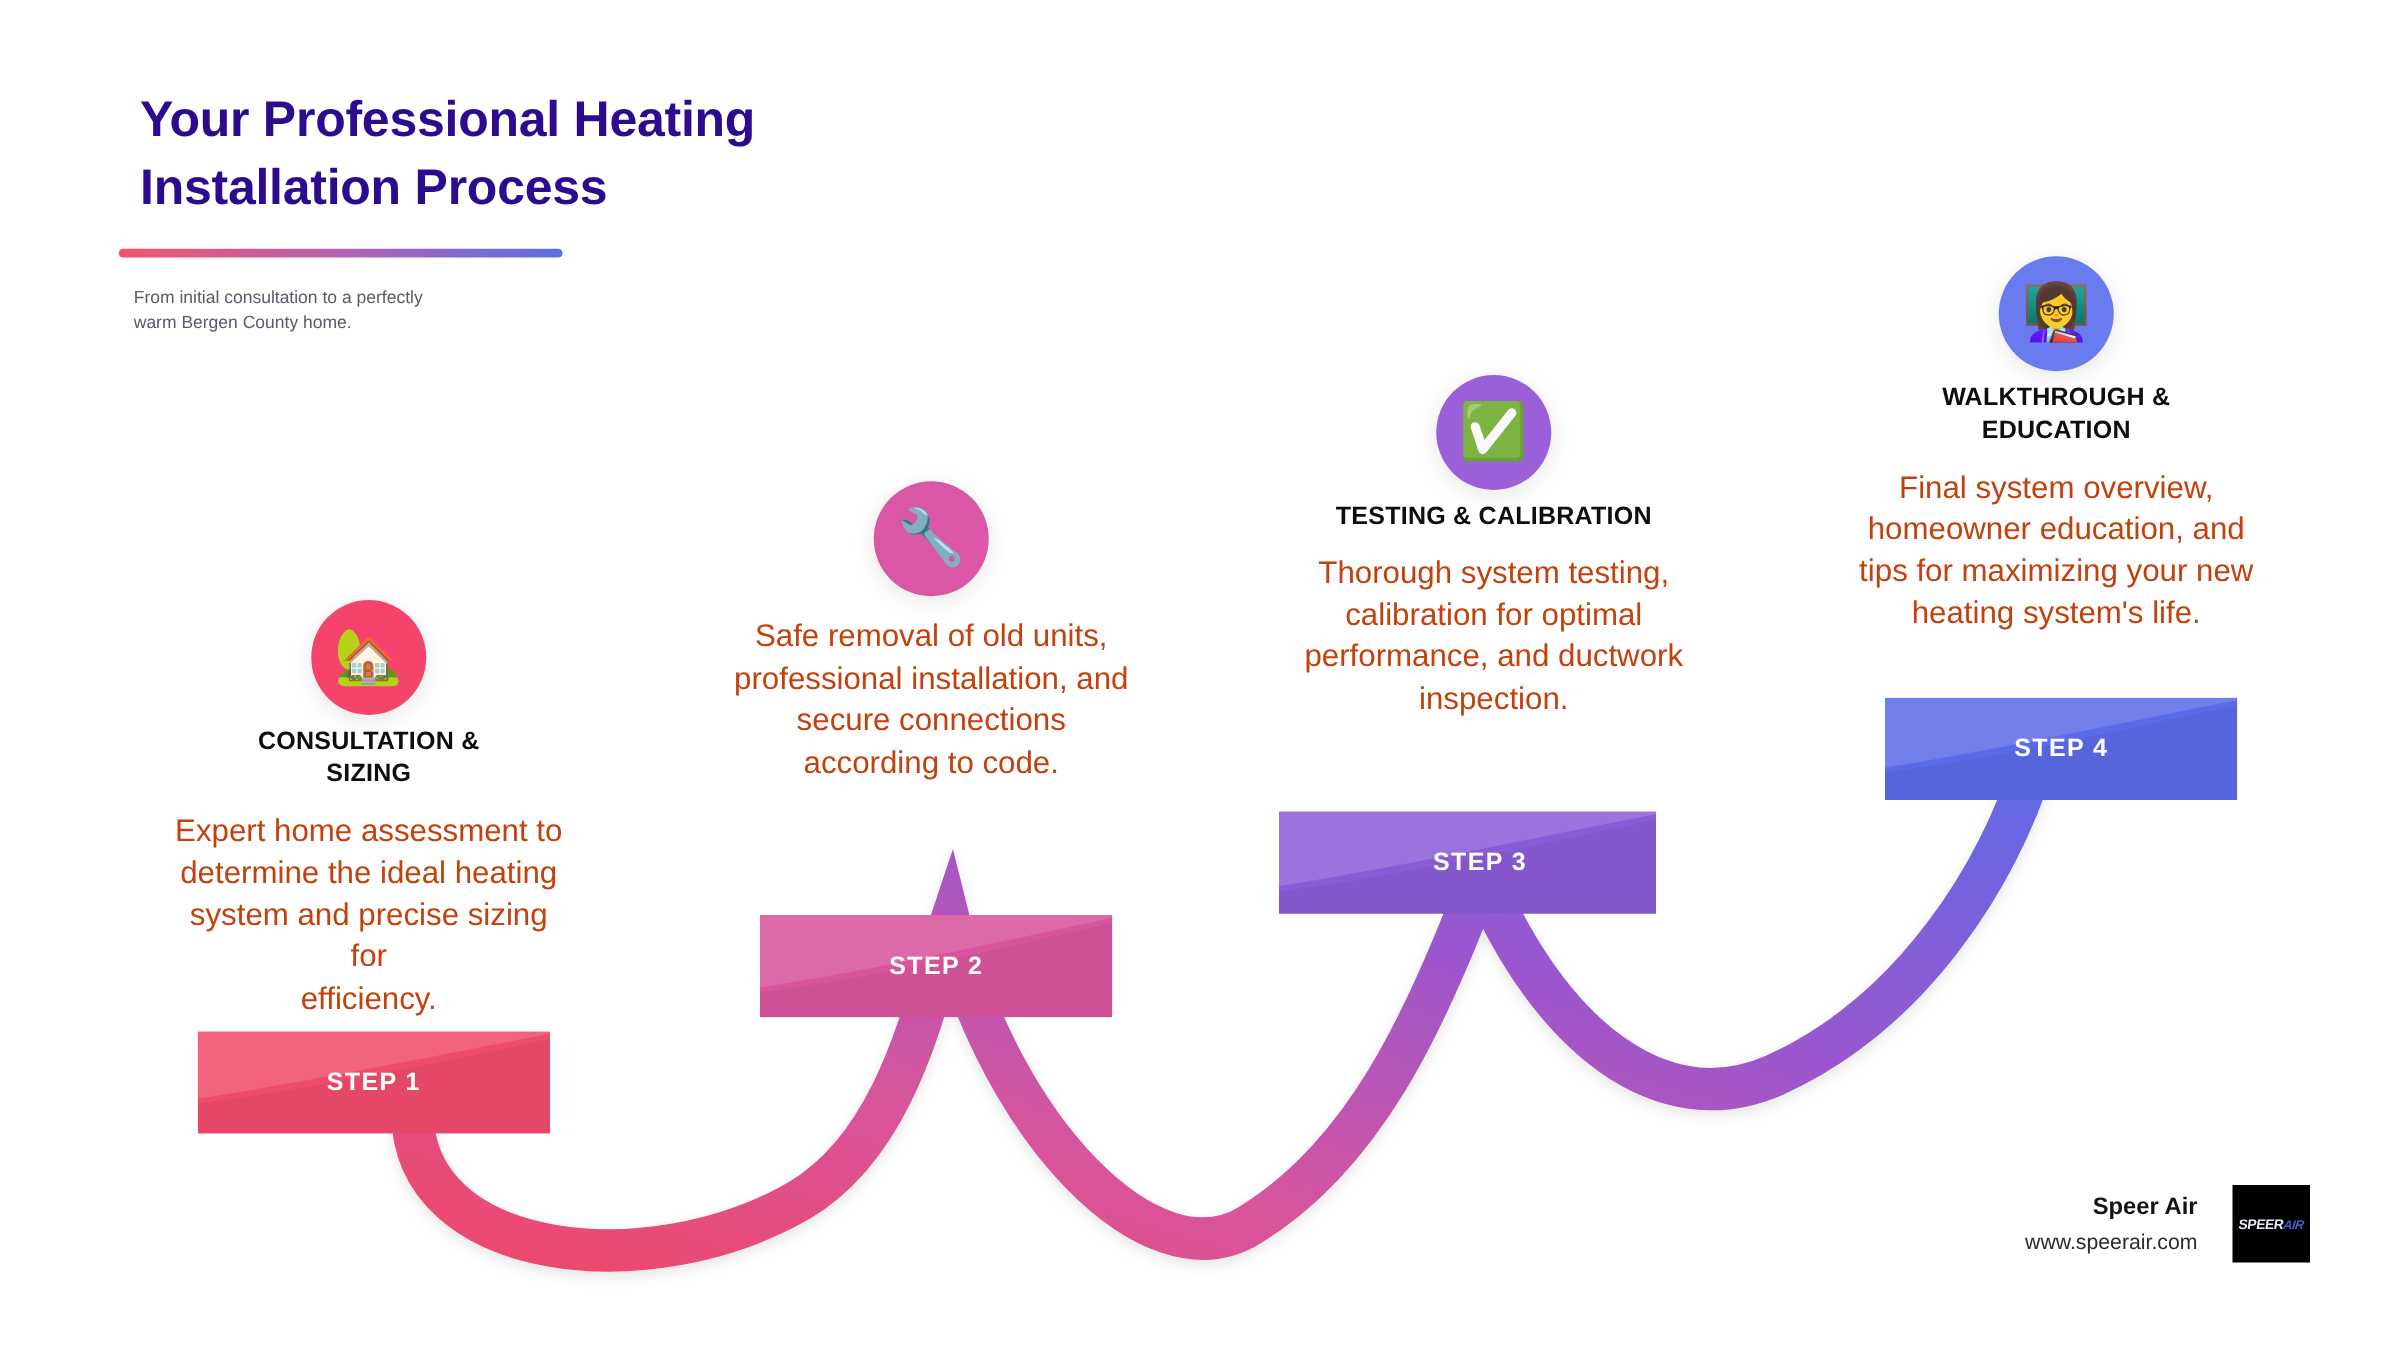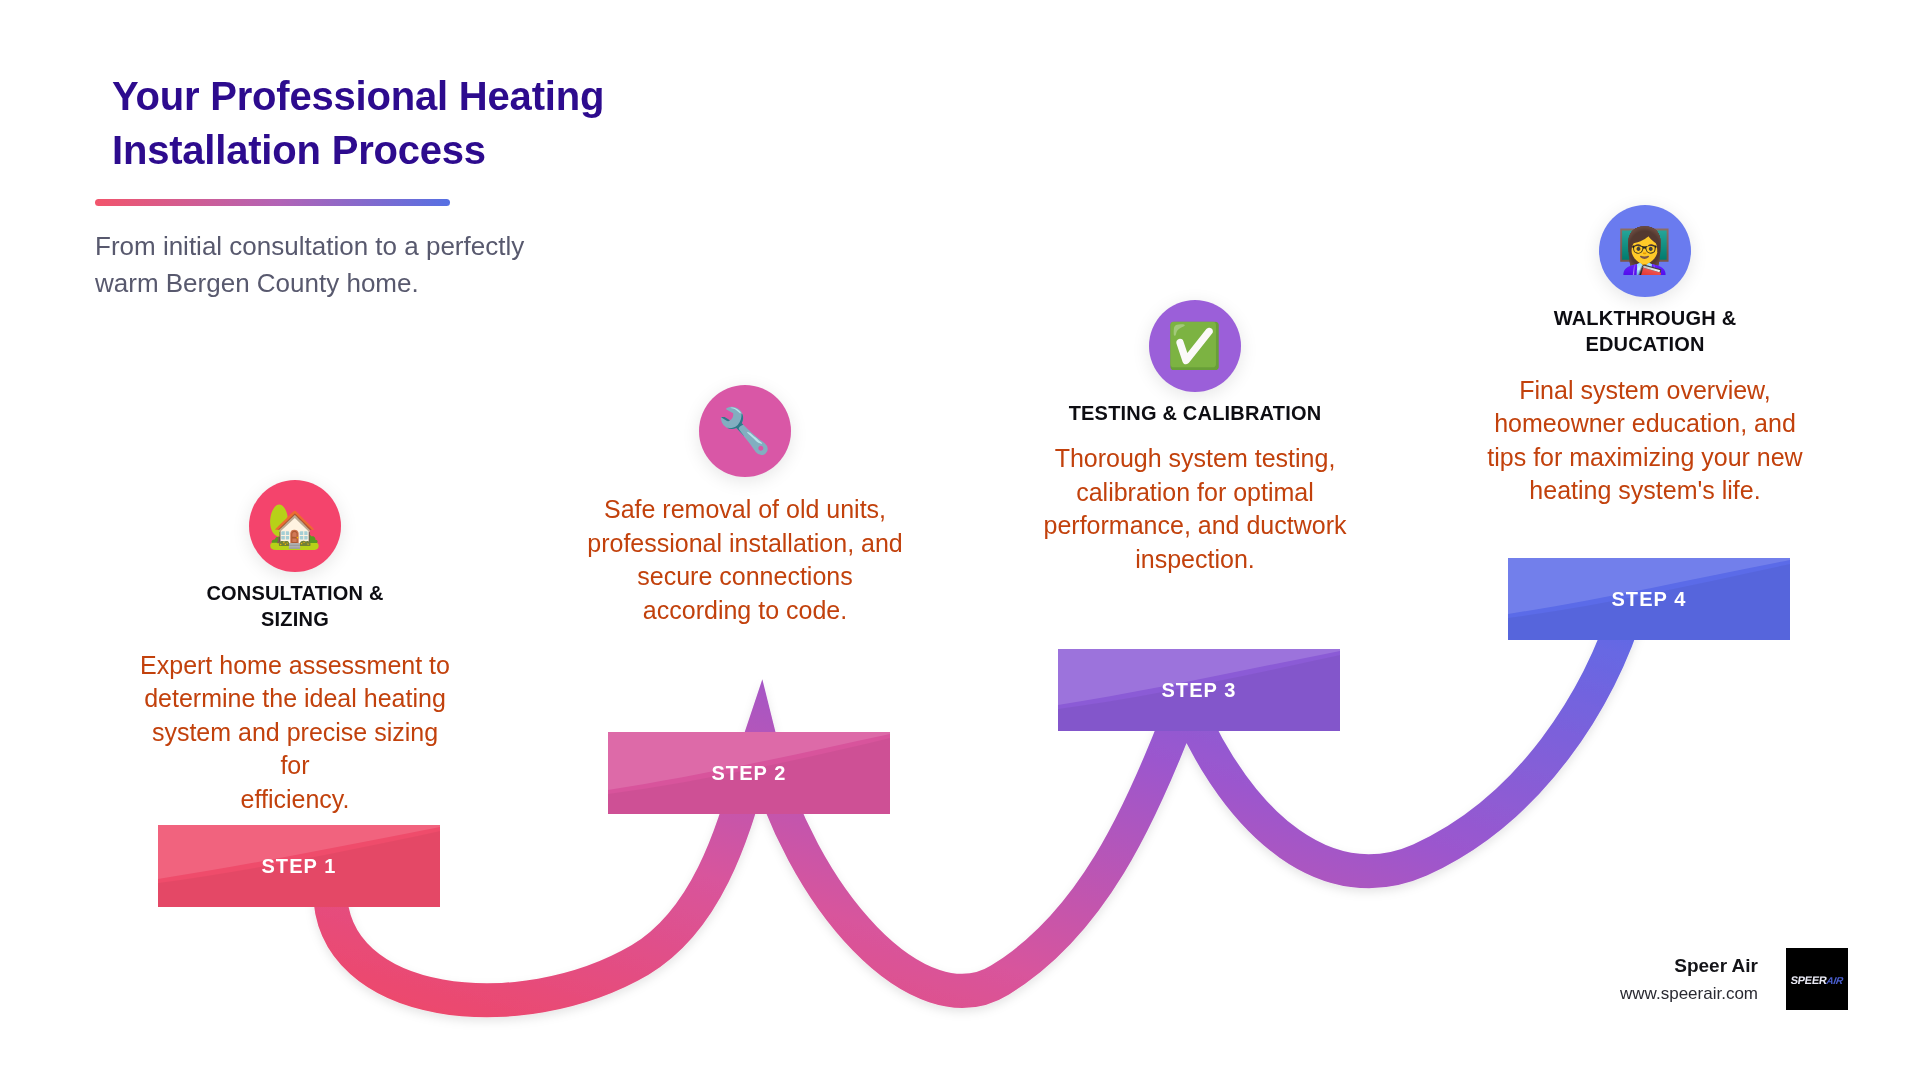--- a/index.html
+++ b/index.html
@@ -41,24 +41,24 @@
   }
   .divider {
     width: 355px;
     height: 7px;
     border-radius: 4px;
     margin-top: 22px;
     margin-bottom: 22px;
     background: linear-gradient(90deg, #f2556c 0%, #b263b6 52%, #5670e3 100%);
   }
   .subtitle {
-    font-size: 26px;
+    font-size: 14px;
     line-height: 1.42;
     color: #58596e;
-    margin: 0;
+    margin: 12px;
     width: 455px;
     white-space: pre-line;
   }
 
   
   #ribbon {
     position: absolute;
     left: 0;
     top: 0;
     width: 1920px;
@@ -260,21 +260,21 @@
 
   <div class="banner" style="left:608px; top:732px;">
     <svg class="sheen" viewBox="0 0 282 82" preserveAspectRatio="none">
       <rect x="0" y="0" width="282" height="82" fill="#D8549C"></rect>
       <path d="M0 58 C 90 44, 190 22, 282 2 L282 0 L0 0 Z" fill="#ffffff" opacity="0.13"></path>
       <path d="M0 62 C 90 50, 190 28, 282 6 L282 82 L0 82 Z" fill="#000000" opacity="0.045"></path>
     </svg>
     <span class="label">STEP 2</span>
   </div>
 
-  <div class="banner" style="left:1058px; top:649px;">
+  <div class="banner" style="left:1023px; top:649px;padding-left:20px;">
     <svg class="sheen" viewBox="0 0 282 82" preserveAspectRatio="none">
       <rect x="0" y="0" width="282" height="82" fill="#8B5BD6"></rect>
       <path d="M0 56 C 90 42, 190 20, 282 2 L282 0 L0 0 Z" fill="#ffffff" opacity="0.15"></path>
       <path d="M0 60 C 90 48, 190 26, 282 6 L282 82 L0 82 Z" fill="#000000" opacity="0.05"></path>
     </svg>
     <span class="label">STEP 3</span>
   </div>
 
   <div class="banner" style="left:1508px; top:558px;">
     <svg class="sheen" viewBox="0 0 282 82" preserveAspectRatio="none">

